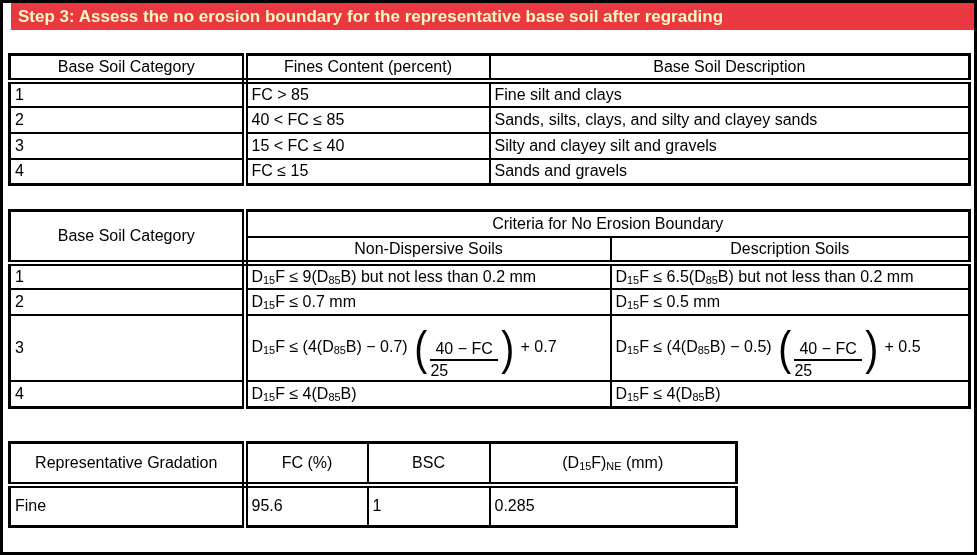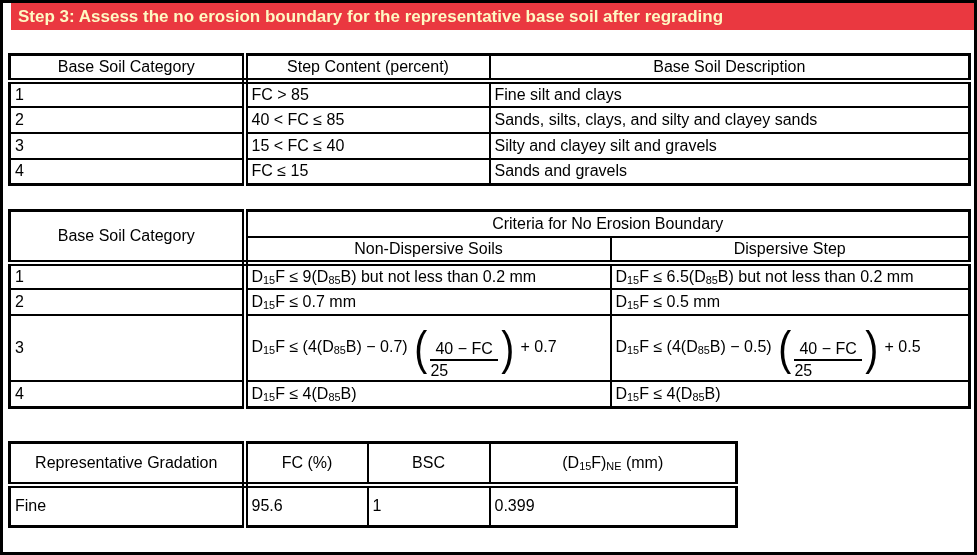--- a/index.html
+++ b/index.html
@@ -77,21 +77,21 @@
 
   <table class="t t1">
     <colgroup>
         <col style="width:235px">
         <col style="width:245px">
         <col style="width:480px">
       </colgroup>
     <thead>
       <tr class="hdr">
         <th class="dblr">Base Soil Category</th>
-        <th>Step Content (percent)</th>
+        <th>Fines Content (percent)</th>
         <th>Base Soil Description</th>
       </tr>
     </thead>
     <tbody>
       <tr>
         <td class="dblr">1</td>
         <td>FC &gt; 85</td>
         <td>Fine silt and clays</td>
       </tr>
       <tr>
@@ -118,21 +118,21 @@
         <col style="width:366px">
         <col style="width:359px">
       </colgroup>
     <thead>
       <tr>
         <th rowspan="2" class="dblr hdrspan" style="border-bottom:6px double #000;">Base Soil Category</th>
         <th colspan="2">Criteria for No Erosion Boundary</th>
       </tr>
       <tr class="hdr">
         <th>Non-Dispersive Soils</th>
-        <th>Dispersive Step</th>
+        <th>Description Soils</th>
       </tr>
     </thead>
     <tbody>
       <tr>
         <td class="dblr">1</td>
         <td><span class="formula">D<span class="sub">15</span>F ≤ 9(D<span class="sub">85</span>B) but not less than 0.2 mm</span></td>
         <td><span class="formula">D<span class="sub">15</span>F ≤ 6.5(D<span class="sub">85</span>B) but not less than 0.2 mm</span></td>
       </tr>
       <tr>
         <td class="dblr">2</td>
@@ -165,18 +165,18 @@
         <th>FC (%)</th>
         <th>BSC</th>
         <th><span class="formula">(D<span class="sub">15</span>F)<span class="sub">NE</span> (mm)</span></th>
       </tr>
     </thead>
     <tbody>
       <tr>
         <td class="dblr">Fine</td>
         <td>95.6</td>
         <td>1</td>
-        <td>0.399</td>
+        <td>0.285</td>
       </tr>
     </tbody>
   </table>
 
 </div>
 
 </body></html>

